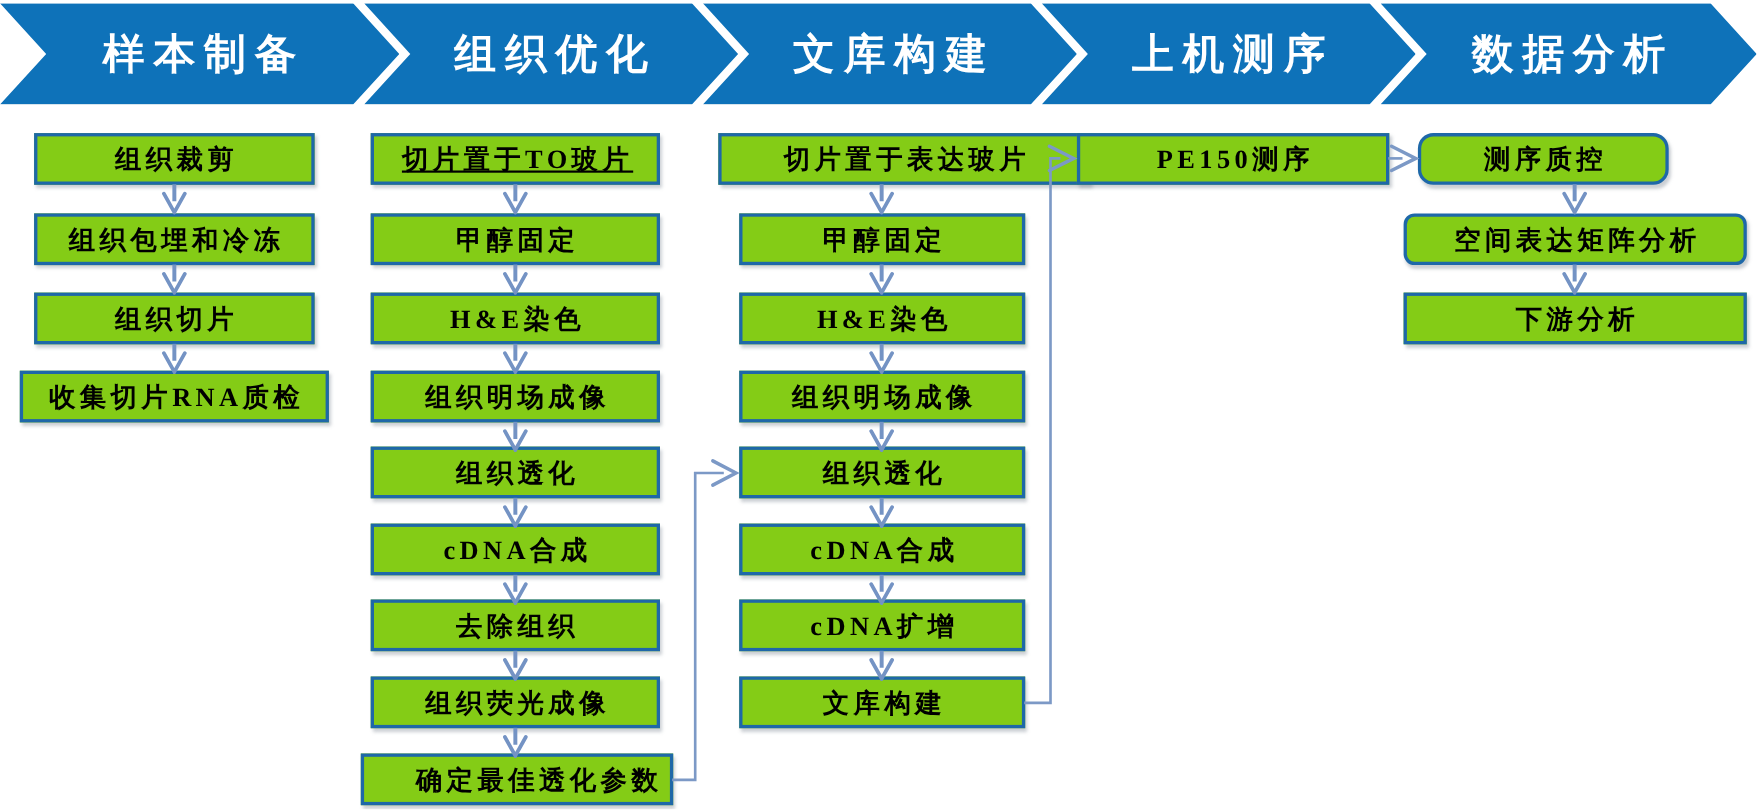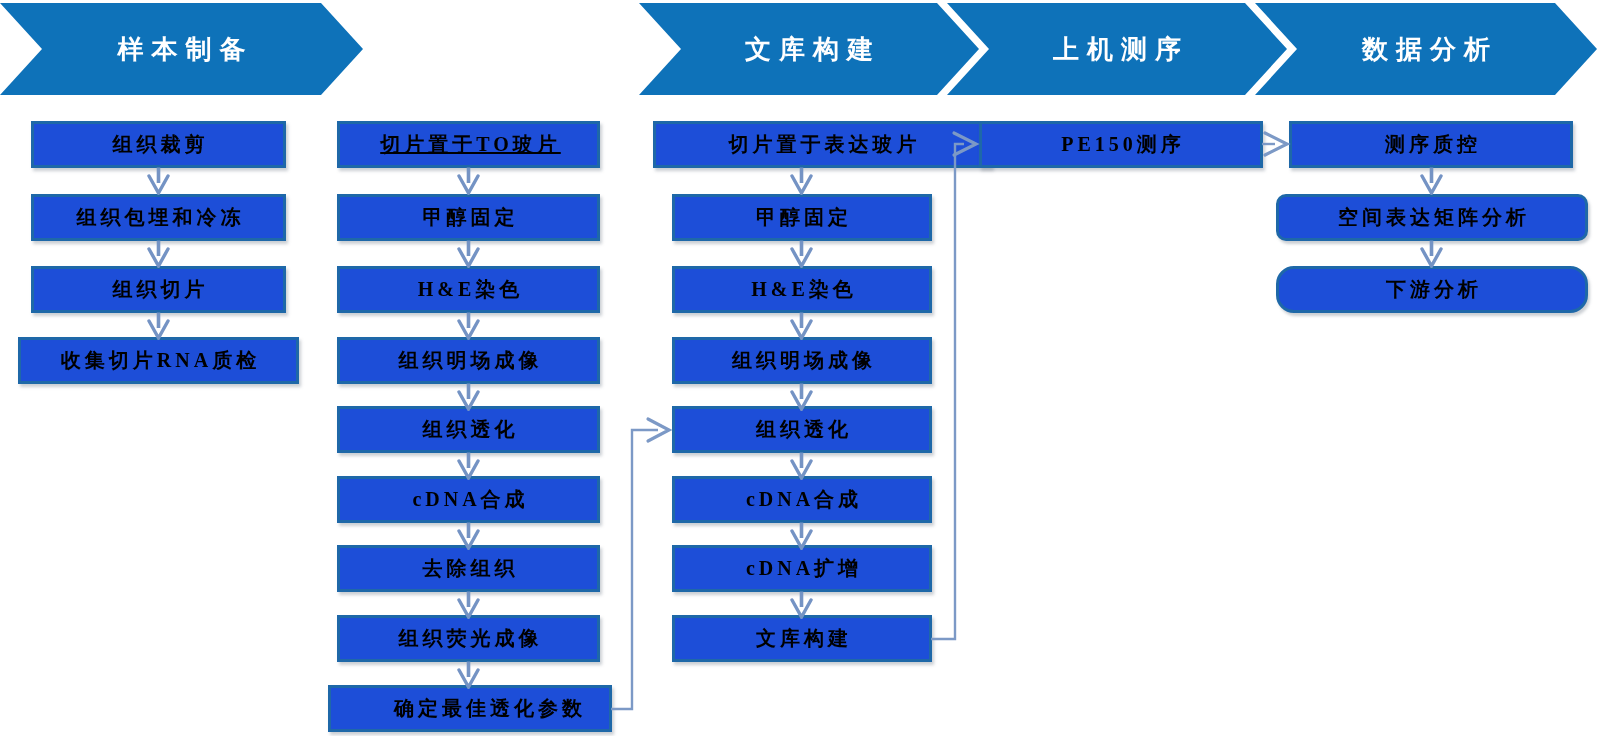--- a/index.html
+++ b/index.html
@@ -14,47 +14,50 @@
   html,body{margin:0;padding:0;background:var(--background);}
   body{font-family:"Liberation Serif","DejaVu Serif",serif;}
   .canvas{position:relative;width:1603px;height:736px;background:var(--background);overflow:hidden;}
 
   .chevron{
     position:absolute;top:3px;height:92px;
     background:var(--chevron-blue);
     clip-path:polygon(0 0, calc(100% - 42px) 0, 100% 50%, calc(100% - 42px) 100%, 0 100%, 42px 50%);
     display:flex;align-items:center;justify-content:center;
     color:var(--header-text-white);
-    font-size:26px;font-weight:bold;letter-spacing:8px;
+    font-size:38px;font-weight:bold;letter-spacing:8px;
     filter:drop-shadow(0 3px 2px rgba(104,116,128,0.55));
     white-space:nowrap;
   }
   .chevron span{padding-left:8px;}
 
   .box{
     position:absolute;height:47px;box-sizing:border-box;
-    background:#1d4ed8;border:3px solid var(--box-border-blue);
+    background:#84cc16;border:3px solid var(--box-border-blue);
     box-shadow:2px 3px 3px rgba(125,136,148,0.40);
     display:flex;align-items:center;justify-content:center;
-    font-size:20px;font-weight:bold;letter-spacing:4px;
+    font-size:24px;font-weight:bold;letter-spacing:4px;
     color:var(--text-black);white-space:nowrap;
   }
   .box span{padding-left:4px;}
 
   .down-arrow{position:absolute;width:27px;height:28px;}
   .overlay{position:absolute;left:0;top:0;pointer-events:none;}
 </style>
 </head>
 <body>
 
 <div class="canvas">
 
   <div class="chevron" style="left:0px;width:363px;">
       <span>样本制备</span>
     </div>
+  <div class="chevron" style="left:331px;width:340px;">
+      <span>组织优化</span>
+    </div>
   <div class="chevron" style="left:639px;width:340px;">
       <span>文库构建</span>
     </div>
   <div class="chevron" style="left:947px;width:340px;">
       <span>上机测序</span>
     </div>
   <div class="chevron" style="left:1255px;width:342px;align-items:center;">
       <span>数据分析</span>
     </div>
 
@@ -121,27 +124,27 @@
       <span>cDNA扩增</span>
     </div>
   <div class="box" style="left:672px;top:615px;width:260px;">
       <span>文库构建</span>
     </div>
 
   <div class="box" style="left:979px;top:121px;width:284px;">
       <span>PE150测序</span>
     </div>
 
-  <div class="box" style="left:1289px;top:121px;width:284px;">
+  <div class="box" style="left:1289px;top:121px;width:228px;border-radius:14px;">
       <span>测序质控</span>
     </div>
   <div class="box" style="left:1276px;top:194px;width:312px;border-radius:10px;">
       <span>空间表达矩阵分析</span>
     </div>
-  <div class="box" style="left:1276px;top:266px;width:312px;border-radius:18px;">
+  <div class="box" style="left:1276px;top:266px;width:312px;">
       <span>下游分析</span>
     </div>
 
   <svg class="down-arrow" style="left:145px;top:167px;" viewBox="0 0 27 28">
       <path d="M13.5 0.5 V16" stroke="var(--arrow-blue)" stroke-width="3.6" fill="none"></path>
       <path d="M4 9 L13.5 26 L23 9" stroke="var(--arrow-blue)" stroke-width="3.4" fill="none" stroke-linecap="round"></path>
     </svg>
   <svg class="down-arrow" style="left:145px;top:240px;" viewBox="0 0 27 28">
       <path d="M13.5 0.5 V16" stroke="var(--arrow-blue)" stroke-width="3.6" fill="none"></path>
       <path d="M4 9 L13.5 26 L23 9" stroke="var(--arrow-blue)" stroke-width="3.4" fill="none" stroke-linecap="round"></path>

